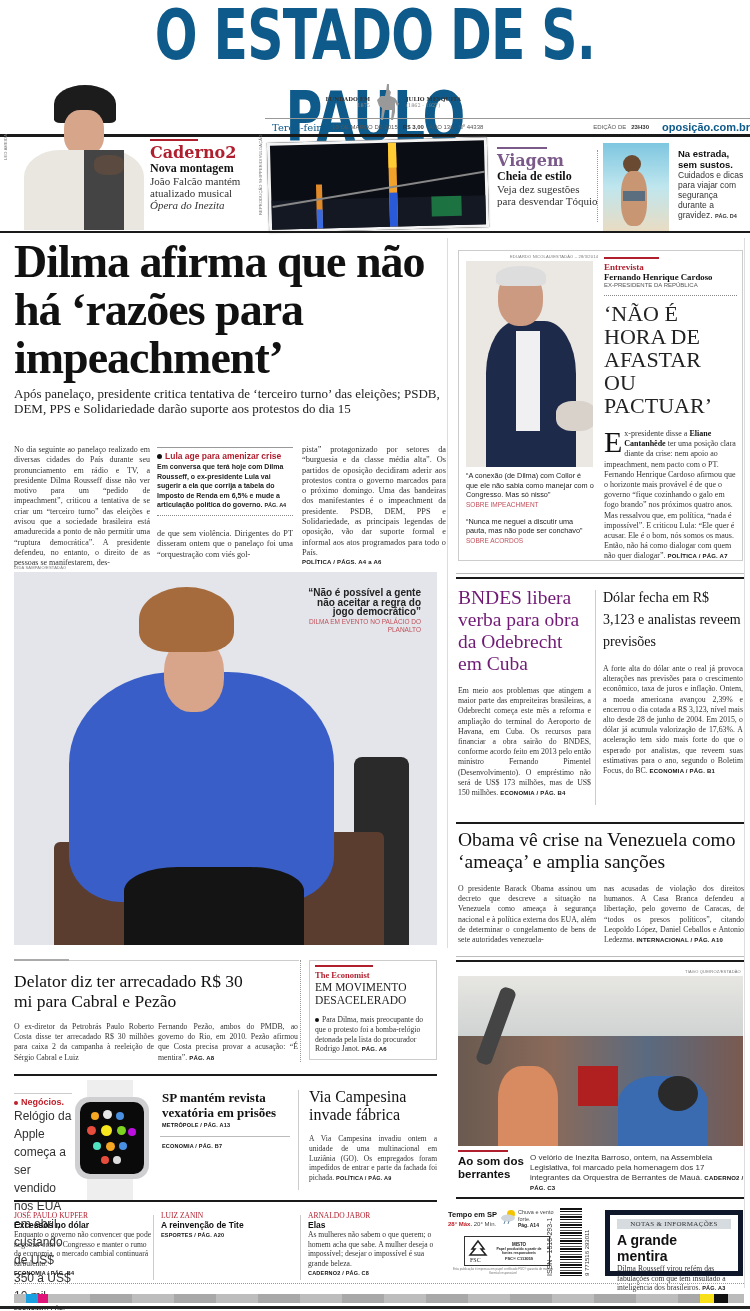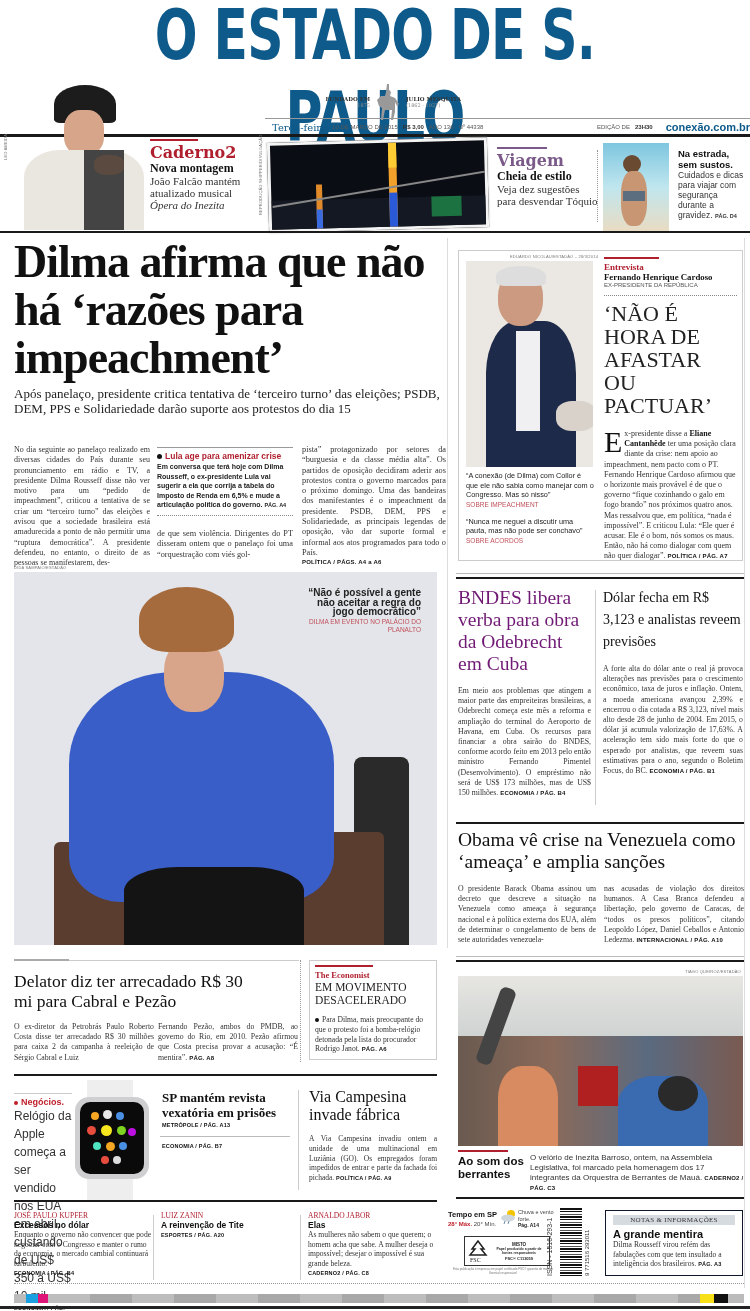--- a/index.html
+++ b/index.html
@@ -37,21 +37,21 @@
   <div class="abs rule-thin" style="left:265px;top:118px;width:485px;background:#999"></div>
   <div class="abs" style="left:272px;top:120px;width:478px;height:14px;display:flex;align-items:center;gap:5px">
     <span class="serif" style="font-size:10px;color:#0e5a8a">Terça-feira</span>
     <span class="sans" style="font-size:6px;color:#555">10 DE MARÇO DE 2015</span>
     <span class="sans" style="font-size:6px;font-weight:bold;color:#333">R$ 3,00</span>
     <span class="sans" style="font-size:6px;color:#555">ANO 136</span>
     <span class="sans" style="font-size:6px;color:#555">Nº 44338</span>
     <span style="flex:1"></span>
     <span class="sans" style="font-size:6px;color:#555">EDIÇÃO DE</span>
     <span class="sans" style="font-size:6px;font-weight:bold;color:#333;margin-right:8px">23H30</span>
-    <span class="sans" style="font-size:11px;font-weight:bold;color:#0e5a8a">conexão.com.br</span>
+    <span class="sans" style="font-size:11px;font-weight:bold;color:#0e5a8a">oposição.com.br</span>
   </div>
   <div class="abs rule-thick" style="left:0;top:134px;width:750px"></div>
 </div>
 
 <div class="abs photo" style="left:14px;top:80px;width:130px;height:150px">
   <div style="position:absolute;left:40px;top:5px;width:62px;height:38px;background:#1c1c1c;border-radius:50% 50% 10% 10%"></div>
   <div style="position:absolute;left:50px;top:30px;width:40px;height:45px;background:#d7a58a;border-radius:40%"></div>
   <div style="position:absolute;left:10px;top:70px;width:120px;height:90px;background:#eae6e0;border-radius:30% 30% 0 0"></div>
   <div style="position:absolute;left:70px;top:70px;width:40px;height:80px;background:#444"></div>
   <div style="position:absolute;left:80px;top:75px;width:30px;height:20px;background:#5a4a40;border-radius:40%"></div>
@@ -342,23 +342,23 @@
     <div class="sans" style="font-size:3.5px;line-height:4px;font-weight:bold">Papel produzido a partir de fontes responsáveis</div>
     <div class="sans" style="font-size:4px;font-weight:bold;margin-top:1px">FSC® C113059</div>
   </div>
 </div>
 <div class="abs sans" style="left:450px;top:1268px;width:106px;font-size:3px;line-height:3.6px;color:#777;text-align:center">Esta publicação é impressa em papel certificado FSC® garantia de manejo florestal responsável</div>
 
 <div class="abs" style="left:560px;top:1208px;width:22px;height:68px;background:repeating-linear-gradient(180deg,#111 0 2px,#fff 2px 3px,#111 3px 4px,#fff 4px 6px,#555 6px 7px,#fff 7px 8px)"></div>
 <div class="abs sans" style="left:546px;top:1276px;font-size:7px;color:#333;transform:rotate(-90deg);transform-origin:left top;white-space:nowrap">ISSN - 1516-293-1</div>
 <div class="abs sans" style="left:584px;top:1276px;font-size:6px;color:#333;transform:rotate(-90deg);transform-origin:left top;white-space:nowrap">9 771516 293011</div>
 
-<div class="abs" style="left:605px;top:1210px;width:138px;height:66px;border:1px solid #0f172a;padding:4px 7px">
+<div class="abs" style="left:605px;top:1210px;width:138px;height:66px;border:5px solid #0f172a;padding:4px 7px">
   <div class="lserif" style="background:#d6dbe0;text-align:center;font-size:7px;color:#333;padding:1px 0;letter-spacing:.3px">NOTAS &amp; INFORMAÇÕES</div>
-  <div class="sans" style="font-size:11px;font-weight:bold;color:#111;margin-top:3px">A grande mentira</div>
+  <div class="sans" style="font-size:14px;font-weight:bold;color:#111;margin-top:3px">A grande mentira</div>
   <div class="lserif" style="font-size:7.6px;line-height:9.5px;color:#333">
     <span>Dilma Rousseff virou refém das fabulações com que tem insultado a inteligência dos brasileiros.</span>
     <span class="kicker" style="font-size:5.5px">PÁG. A3</span>
   </div>
 </div>
 
 <div class="abs" style="left:14px;top:1283px;width:730px;border-top:1px dotted #999"></div>
 
 <div class="abs" style="left:14px;top:1294px;width:730px;height:9px;display:flex">
   <div style="width:12px;background:#bbb"></div>

